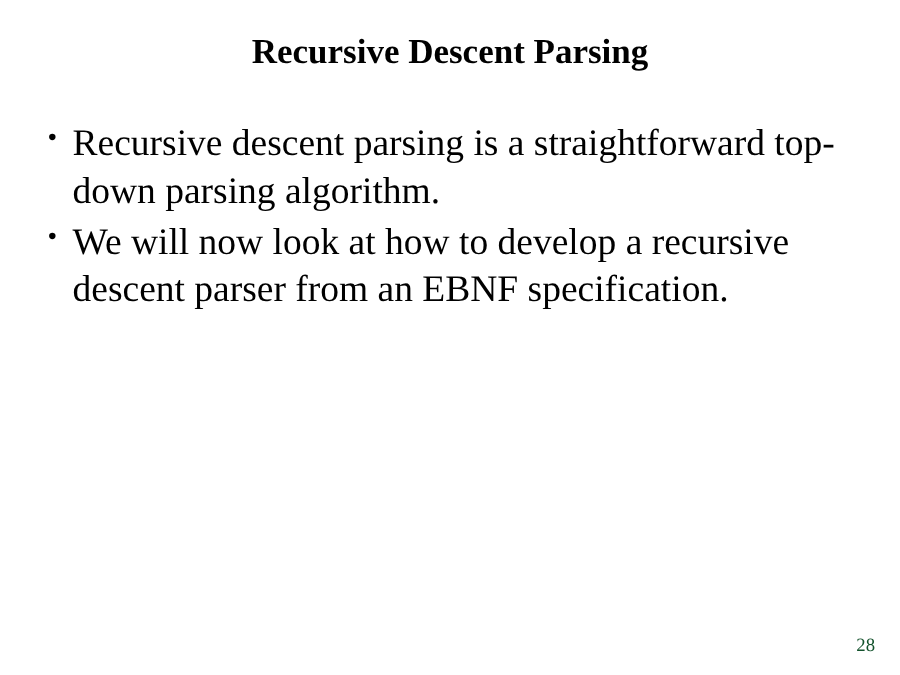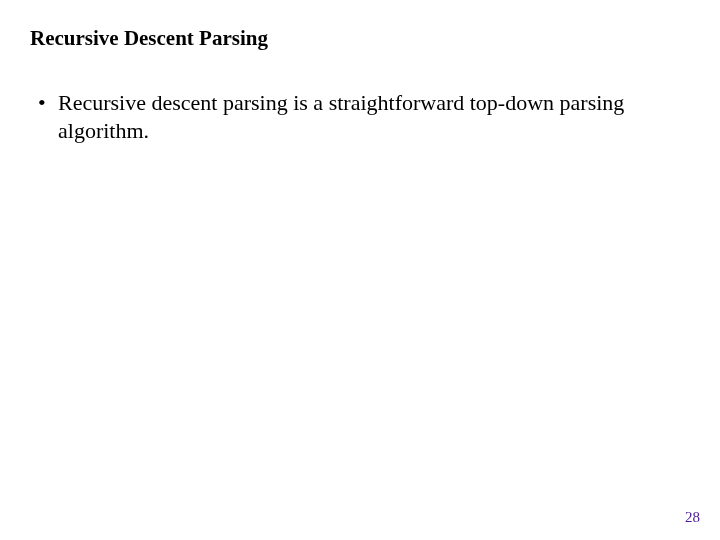--- a/index.html
+++ b/index.html
@@ -16,53 +16,55 @@
       position: relative;
       overflow: hidden;
     }
     .slide {
       width: 100%;
       height: 100%;
       padding: 24px 30px 20px 30px;
       position: relative;
     }
     .title {
-      font-size: 21px;
+      text-align: center;
+      font-size: 28px;
       font-weight: bold;
       margin-bottom: 38px;
       margin-top: 2px;
     }
     .bullets {
       list-style: none;
       padding-left: 8px;
     }
     .bullets li {
-      font-size: 22px;
+      font-size: 30px;
       line-height: 1.28;
       margin-bottom: 2px;
       padding-left: 20px;
       position: relative;
     }
     .bullets li::before {
       content: "•";
       position: absolute;
       left: 0;
       top: 0;
       font-size: 22px;
     }
     .page-number {
       position: absolute;
       bottom: 14px;
       right: 20px;
       font-size: 15px;
-      color: #4c1d95;
+      color: #14532d;
     }
   </style>
 </head>
 <body>
 
 <div class="slide">
   <h1 class="title">Recursive Descent Parsing</h1>
   <ul class="bullets">
     <li>Recursive descent parsing is a straightforward top-down parsing algorithm.</li>
+    <li>We will now look at how to develop a recursive descent parser from an EBNF specification.</li>
   </ul>
   <div class="page-number">28</div>
 </div>
 
 </body></html>

